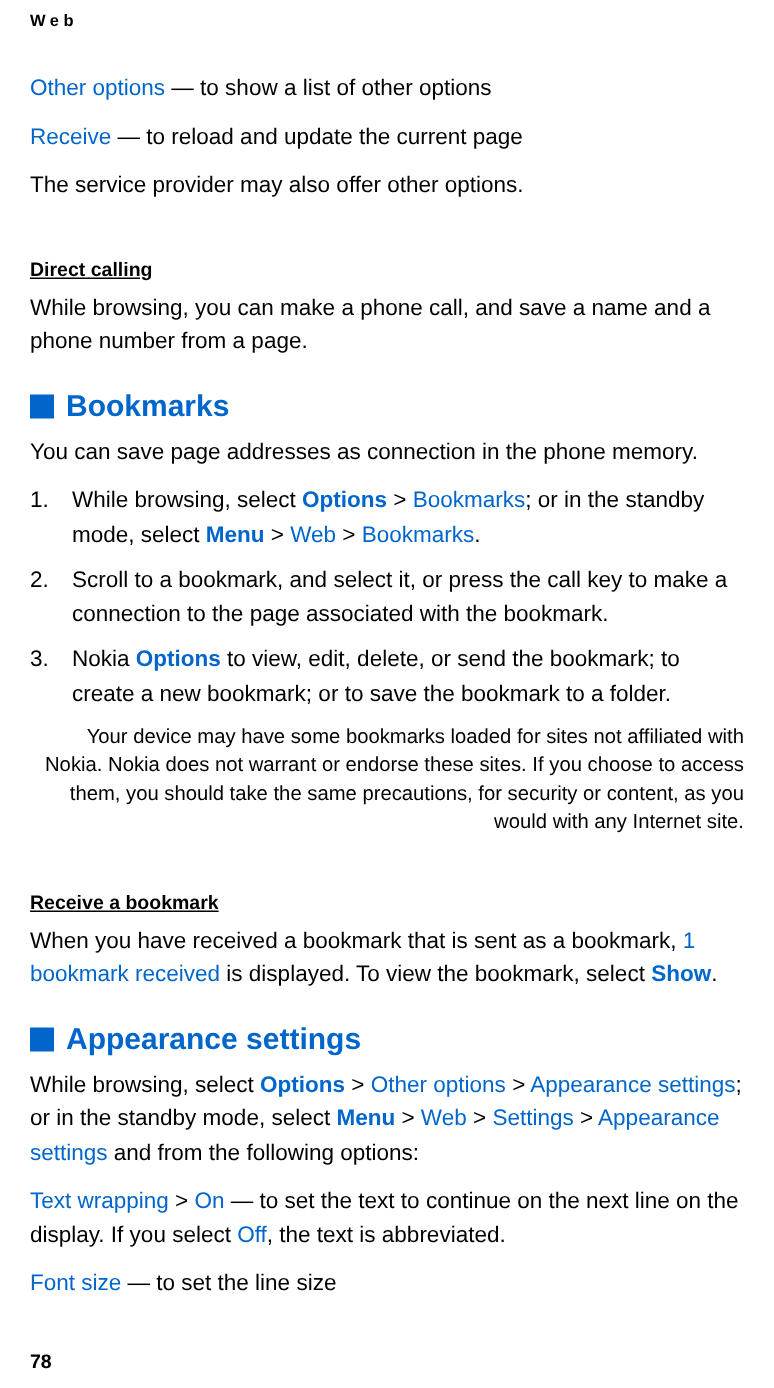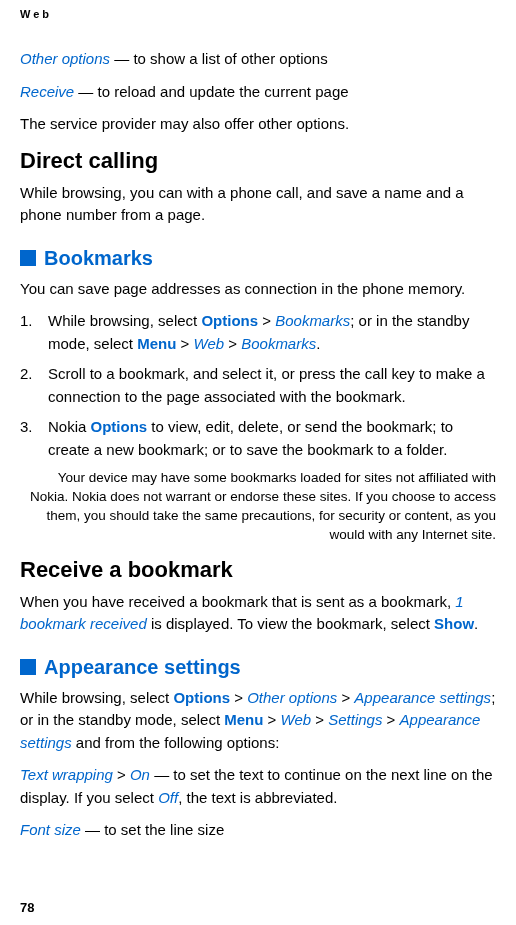--- a/index.html
+++ b/index.html
@@ -22,31 +22,31 @@
       letter-spacing: 3px;
       margin-bottom: 28px;
     }
     .para {
       font-size: 15px;
       line-height: 1.5;
       margin-bottom: 10px;
     }
     .italic-blue {
       color: #0066CC;
-      font-style: italic;
       text-align: center;
     }
     .bold-blue {
       color: #0066CC;
       font-weight: bold;
     }
     .section-underline {
-      font-size: 22px;
+      font-size: 13px;
       font-weight: bold;
-      margin-top: 12px;
+      text-decoration: underline;
+      margin-top: 36px;
       margin-bottom: 8px;
     }
     .section-heading {
       display: flex;
       align-items: center;
       margin-top: 20px;
       margin-bottom: 8px;
     }
     .square {
       width: 16px;
@@ -99,21 +99,21 @@
   <span class="italic-blue">Other options</span><span> — to show a list of other options</span>
 </p>
 
 <p class="para">
   <span class="italic-blue">Receive</span><span> — to reload and update the current page</span>
 </p>
 
 <p class="para">The service provider may also offer other options.</p>
 
 <h2 class="section-underline">Direct calling</h2>
-<p class="para">While browsing, you can with a phone call, and save a name and a phone number from a page.</p>
+<p class="para">While browsing, you can make a phone call, and save a name and a phone number from a page.</p>
 
 <div class="section-heading">
   <div class="square"></div>
   <span class="heading-text">Bookmarks</span>
 </div>
 
 <p class="para">You can save page addresses as connection in the phone memory.</p>
 
 <ol class="numbered-list">
   <li>

